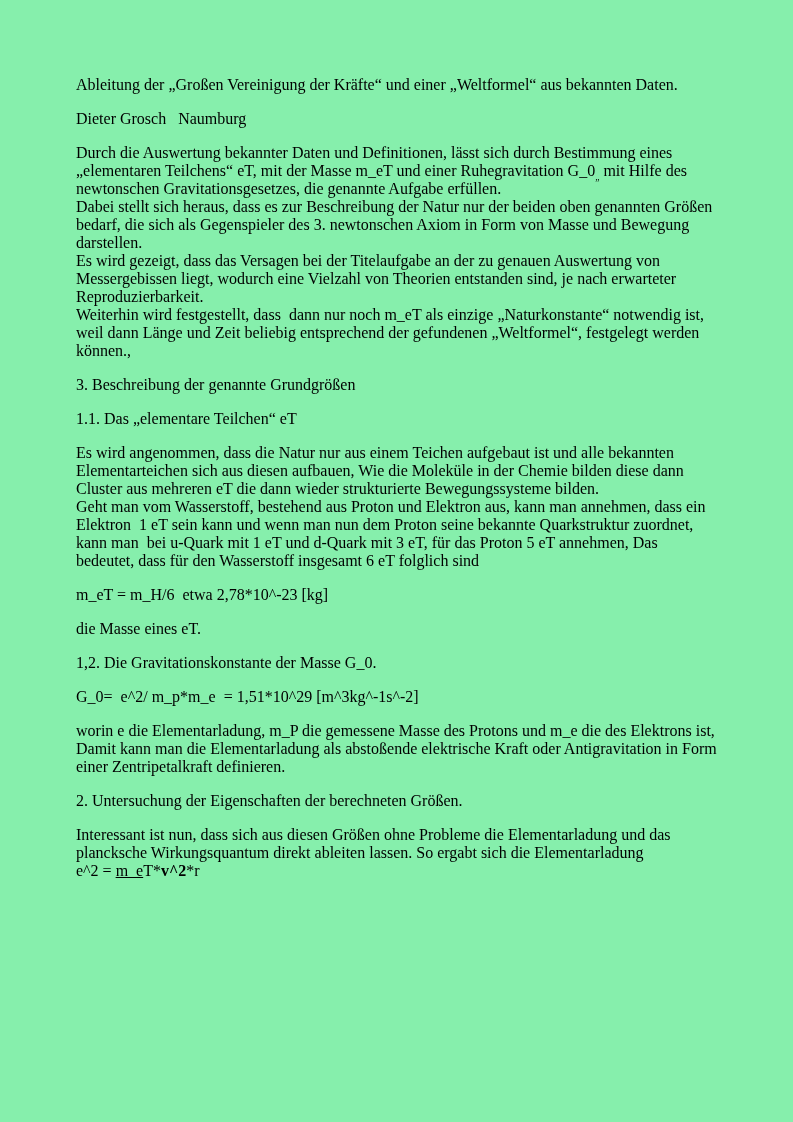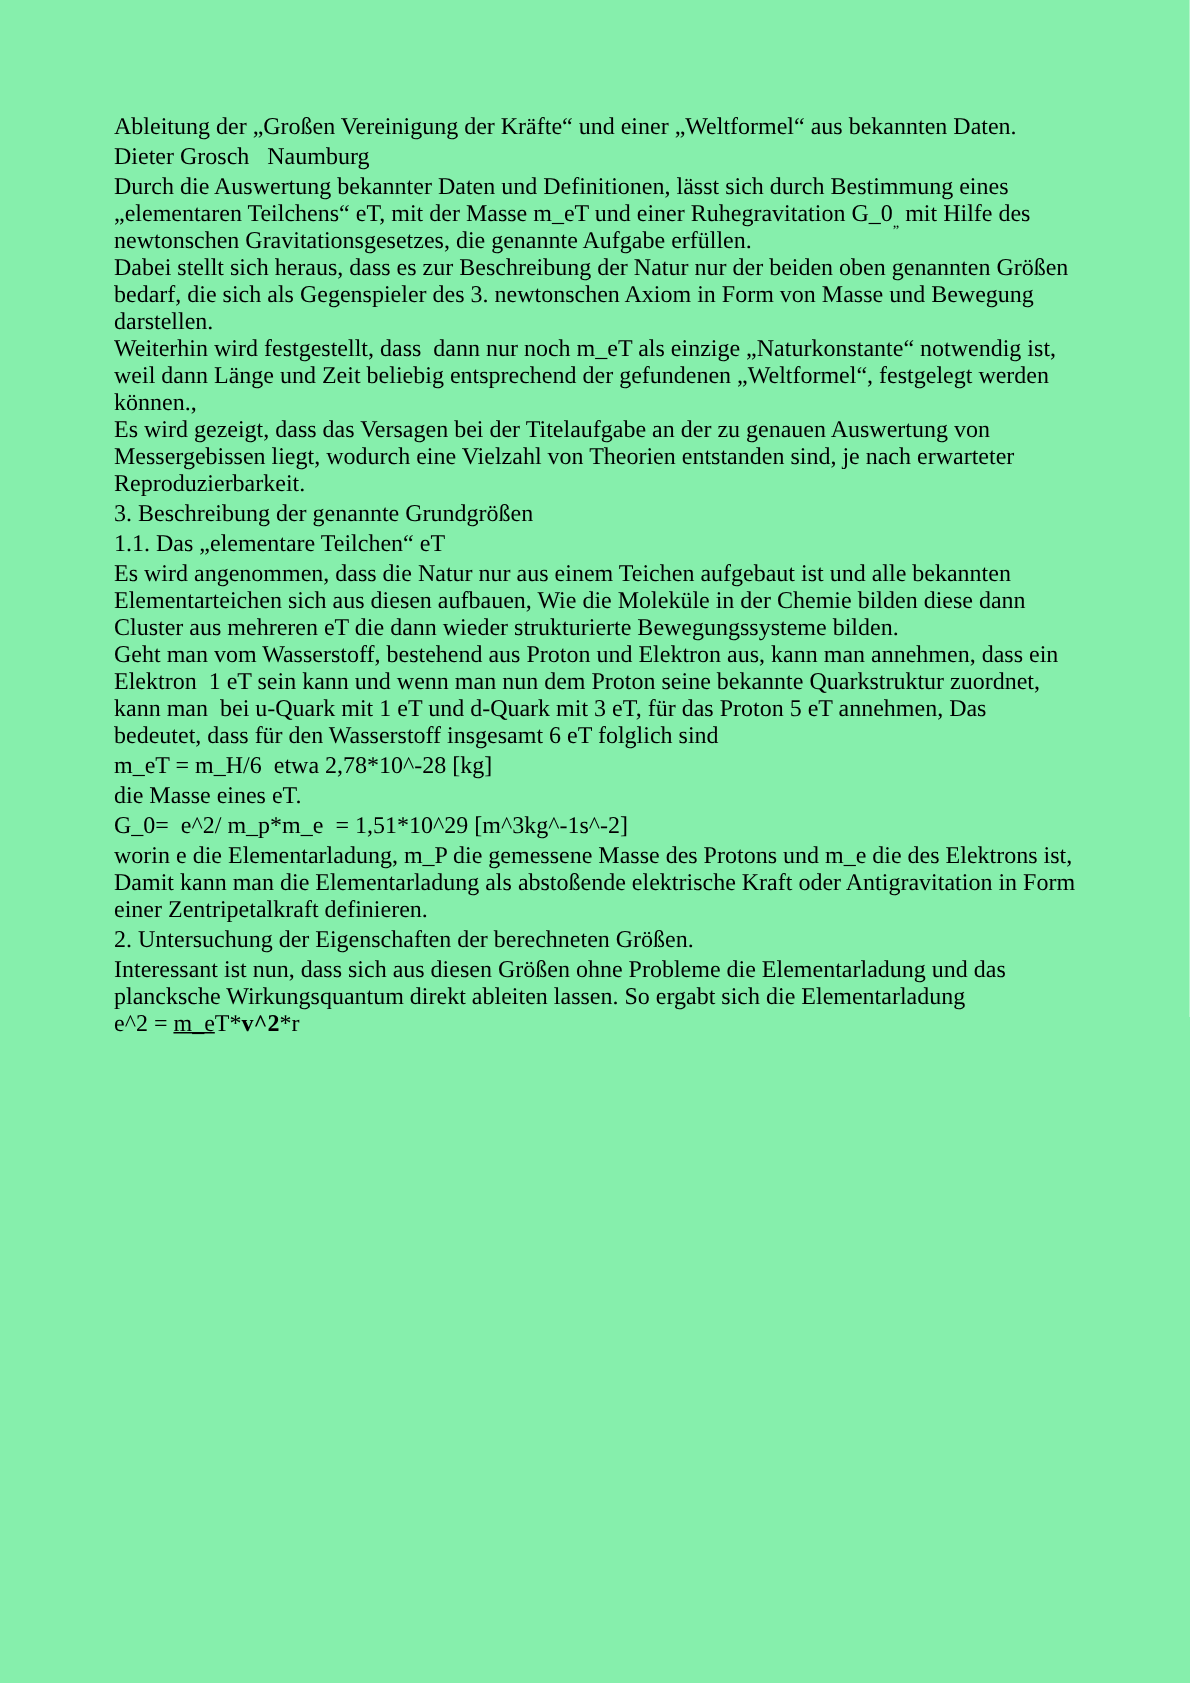--- a/index.html
+++ b/index.html
@@ -21,39 +21,40 @@
     color: #000000;
     font-family: "Liberation Serif", "DejaVu Serif", serif;
     font-size: 16px;
     line-height: 18px;
   }
   .block {
     margin: 0;
     white-space: pre;      
   }
   .block.gap {
-    margin-top: 2px;      
+    margin-top: 16px;      
   }
   .r-b   { font-weight: bold; text-align: center; }
   .r-u   { text-decoration: underline; }
   .r-sub { vertical-align: sub; font-size: 0.6em; line-height: 0; }
 </style>
 </head>
 <body>
 
 <div class="page" id="doc-page">
     <p class="block">Ableitung der „Großen Vereinigung der Kräfte“ und einer „Weltformel“ aus bekannten Daten.</p>
     <p class="block gap">Dieter Grosch   Naumburg</p>
     <p class="block gap">Durch die Auswertung bekannter Daten und Definitionen, lässt sich durch Bestimmung eines<br>„elementaren Teilchens“ eT, mit der Masse m_eT und einer Ruhegravitation G_0<span class="r-sub">„</span> mit Hilfe des<br>newtonschen Gravitationsgesetzes, die genannte Aufgabe erfüllen.</p>
     <p class="block">Dabei stellt sich heraus, dass es zur Beschreibung der Natur nur der beiden oben genannten Größen<br>bedarf, die sich als Gegenspieler des 3. newtonschen Axiom in Form von Masse und Bewegung<br>darstellen.</p>
+    <p class="block">Es wird gezeigt, dass das Versagen bei der Titelaufgabe an der zu genauen Auswertung von<br>Messergebissen liegt, wodurch eine Vielzahl von Theorien entstanden sind, je nach erwarteter<br>Reproduzierbarkeit.</p>
     <p class="block">Weiterhin wird festgestellt, dass  dann nur noch m_eT als einzige „Naturkonstante“ notwendig ist,<br>weil dann Länge und Zeit beliebig entsprechend der gefundenen „Weltformel“, festgelegt werden<br>können.,</p>
-    <p class="block">Es wird gezeigt, dass das Versagen bei der Titelaufgabe an der zu genauen Auswertung von<br>Messergebissen liegt, wodurch eine Vielzahl von Theorien entstanden sind, je nach erwarteter<br>Reproduzierbarkeit.</p>
     <p class="block gap">3. Beschreibung der genannte Grundgrößen</p>
     <p class="block gap">1.1. Das „elementare Teilchen“ eT</p>
     <p class="block gap">Es wird angenommen, dass die Natur nur aus einem Teichen aufgebaut ist und alle bekannten<br>Elementarteichen sich aus diesen aufbauen, Wie die Moleküle in der Chemie bilden diese dann<br>Cluster aus mehreren eT die dann wieder strukturierte Bewegungssysteme bilden.</p>
     <p class="block">Geht man vom Wasserstoff, bestehend aus Proton und Elektron aus, kann man annehmen, dass ein<br>Elektron  1 eT sein kann und wenn man nun dem Proton seine bekannte Quarkstruktur zuordnet,<br>kann man  bei u-Quark mit 1 eT und d-Quark mit 3 eT, für das Proton 5 eT annehmen, Das<br>bedeutet, dass für den Wasserstoff insgesamt 6 eT folglich sind</p>
-    <p class="block gap">m_eT = m_H/6  etwa 2,78*10^-28 [kg]</p>
+    <p class="block gap">m_eT = m_H/6  etwa 2,78*10^-23 [kg]</p>
     <p class="block gap">die Masse eines eT.</p>
+    <p class="block gap">1,2. Die Gravitationskonstante der Masse G_0.</p>
     <p class="block gap">G_0=  e^2/ m_p*m_e  = 1,51*10^29 [m^3kg^-1s^-2]</p>
     <p class="block gap">worin e die Elementarladung, m_P die gemessene Masse des Protons und m_e die des Elektrons ist,<br>Damit kann man die Elementarladung als abstoßende elektrische Kraft oder Antigravitation in Form<br>einer Zentripetalkraft definieren.</p>
     <p class="block gap">2. Untersuchung der Eigenschaften der berechneten Größen.</p>
     <p class="block gap">Interessant ist nun, dass sich aus diesen Größen ohne Probleme die Elementarladung und das<br>plancksche Wirkungsquantum direkt ableiten lassen. So ergabt sich die Elementarladung<br>e^2 = <span class="r-u">m_e</span>T*<span class="r-b">v^2</span>*r</p>
   </div>
 
 </body></html>

